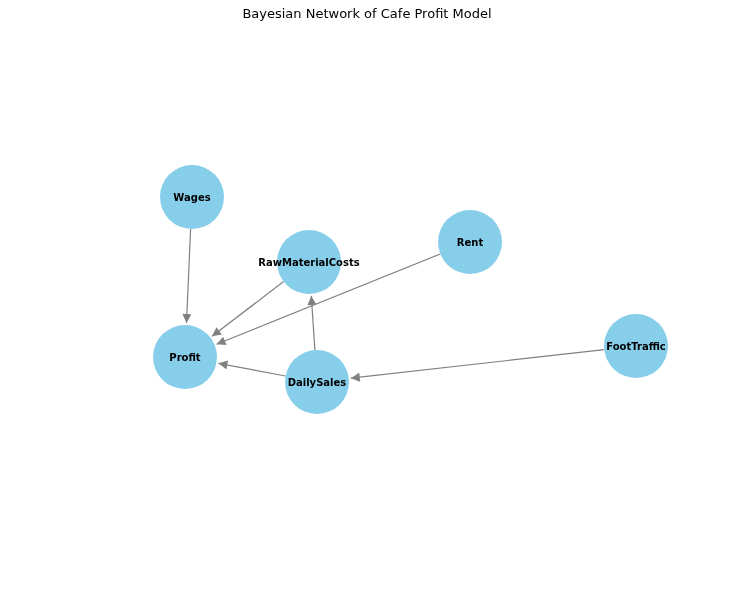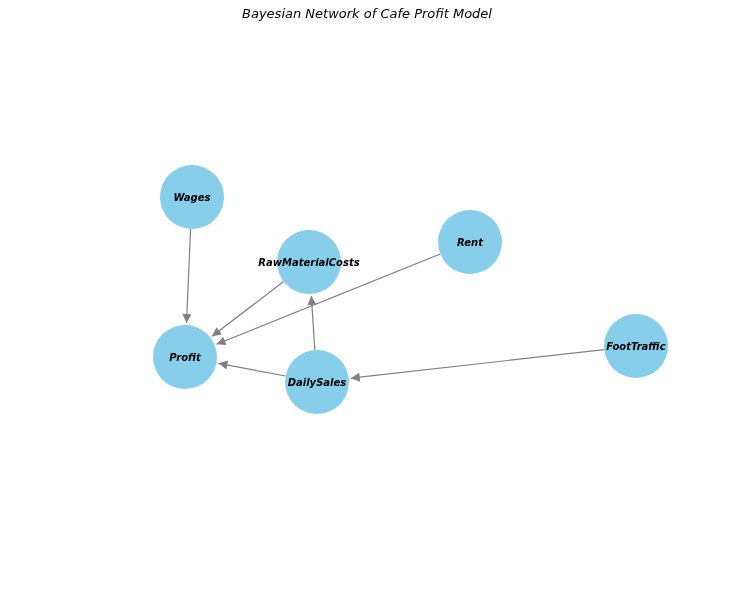--- a/index.html
+++ b/index.html
@@ -7,21 +7,20 @@
     padding: 0;
     background: #ffffff;
   }
   .figure {
     position: relative;
     width: 734px;
     height: 607px;
     background: #ffffff;
     overflow: hidden;
     font-family: "DejaVu Sans", sans-serif;
-    font-style: italic;
   }
   .figure-title {
     position: absolute;
     top: 6px;
     left: 0;
     width: 100%;
     text-align: center;
     font-size: 13px;
     font-weight: normal;
     color: #000000;

